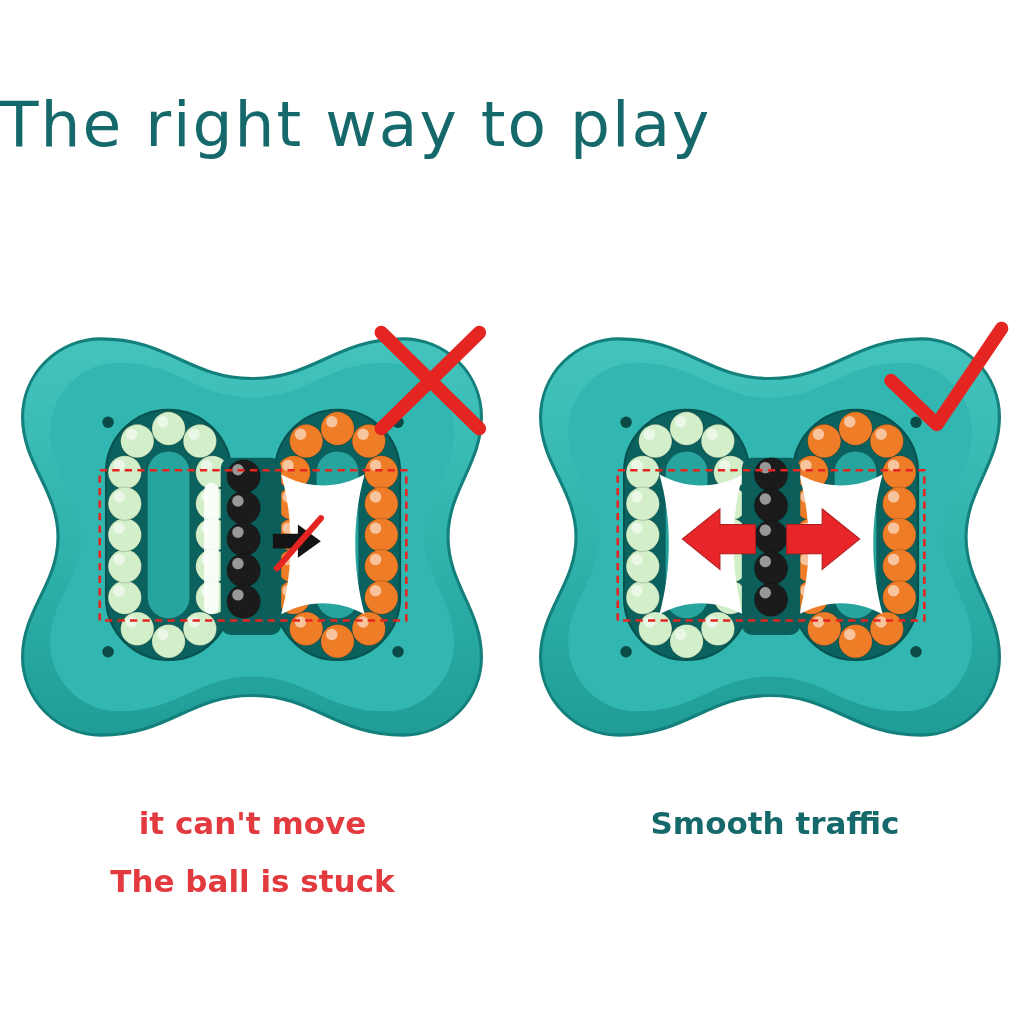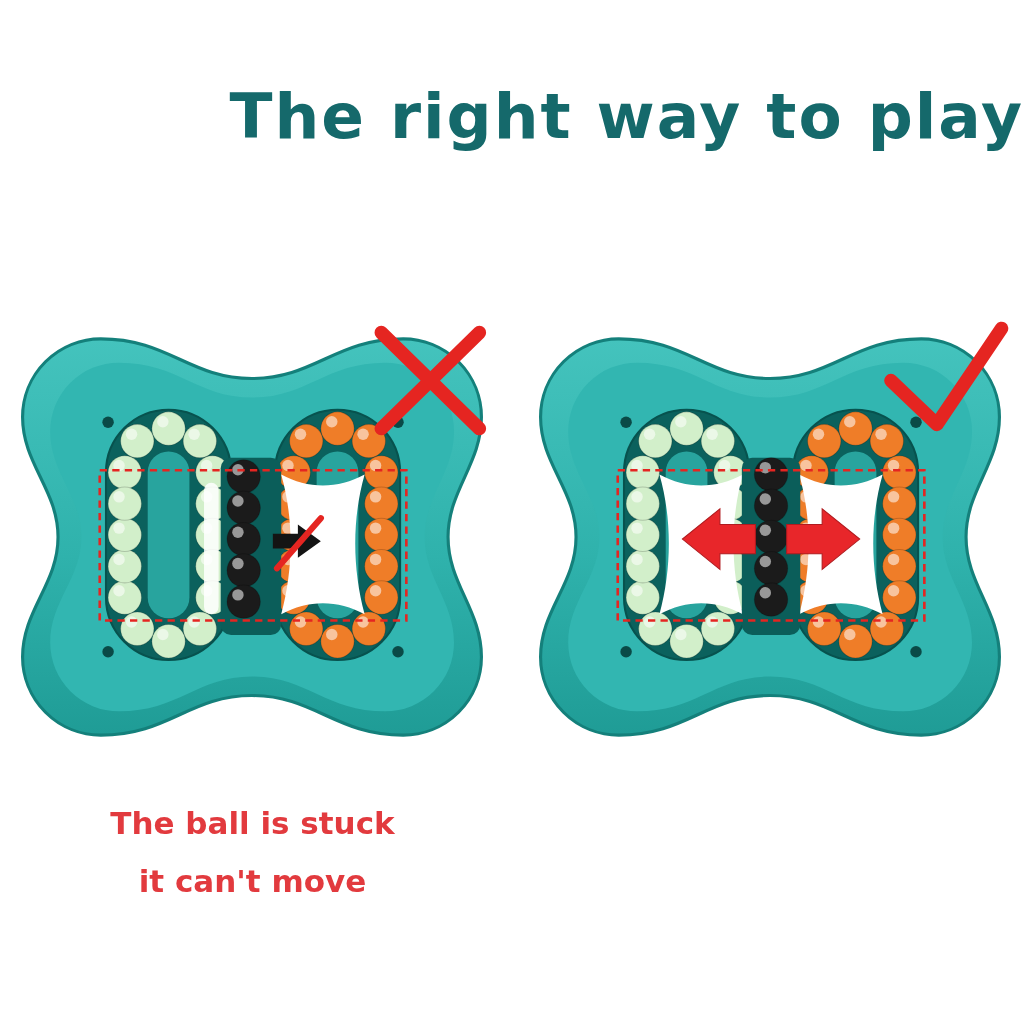--- a/index.html
+++ b/index.html
@@ -2,22 +2,22 @@
 <html style="--title: #15696b; --caption-wrong: #e23a3e; --caption-right: #15696b; --toy-body: #32b6b1; --track-bg: #0b615d; --bead-green: #d2efca; --bead-orange: #ef7d28; --bead-black: #1b1b1b; --mark-red: #e52521; --arrow-red: #e8262a;"><head>
 <meta charset="utf-8">
 <style>
   html,body{margin:0;padding:0;}
   body{
     width:1024px;height:1024px;position:relative;overflow:hidden;
     background:#ffffff;
     font-family:"DejaVu Sans", sans-serif;
   }
   .page-title{
-    position:absolute;top:80px;left:0;width:100%;margin:0;
-    text-align:right;font-size:63px;font-weight:700;letter-spacing:2px;
+    position:absolute;top:88px;left:0;width:100%;margin:0;
+    text-align:left;font-size:63px;font-weight:400;letter-spacing:2px;
     color:var(--title,#15696b);
   }
   .toy{position:absolute;top:318px;}
   .toy.left{left:12px;}
   .toy.right{left:530px;}
   .caption{
     position:absolute;top:794px;text-align:center;
     font-size:31px;font-weight:600;line-height:58px;
   }
   .caption.left{left:0;width:505px;color:var(--caption-wrong,#e23a3e);}
@@ -192,18 +192,19 @@
       <use href="#bead" class="bead-black" x="231" y="270"></use>
     </g>
     <path class="red-arrow" d="M216,198 h-34 v-15 l-36,29 36,29 v-15 h34 z"></path>
     <path class="red-arrow" d="M246,198 h34 v-15 l36,29 -36,29 v-15 h-34 z"></path>
   </g>
   <rect class="dashed" x="84" y="146" width="294" height="144"></rect>
   <path class="markstroke" d="M346,60 L390,102 L452,10"></path>
 </svg>
 
 <div class="caption left">
+  <div>it can't move</div>
   <div>The ball is stuck</div>
-  <div>it can't move</div>
 </div>
 
 <div class="caption right">
+  <div>Smooth traffic</div>
 </div>
 
 </body></html>

